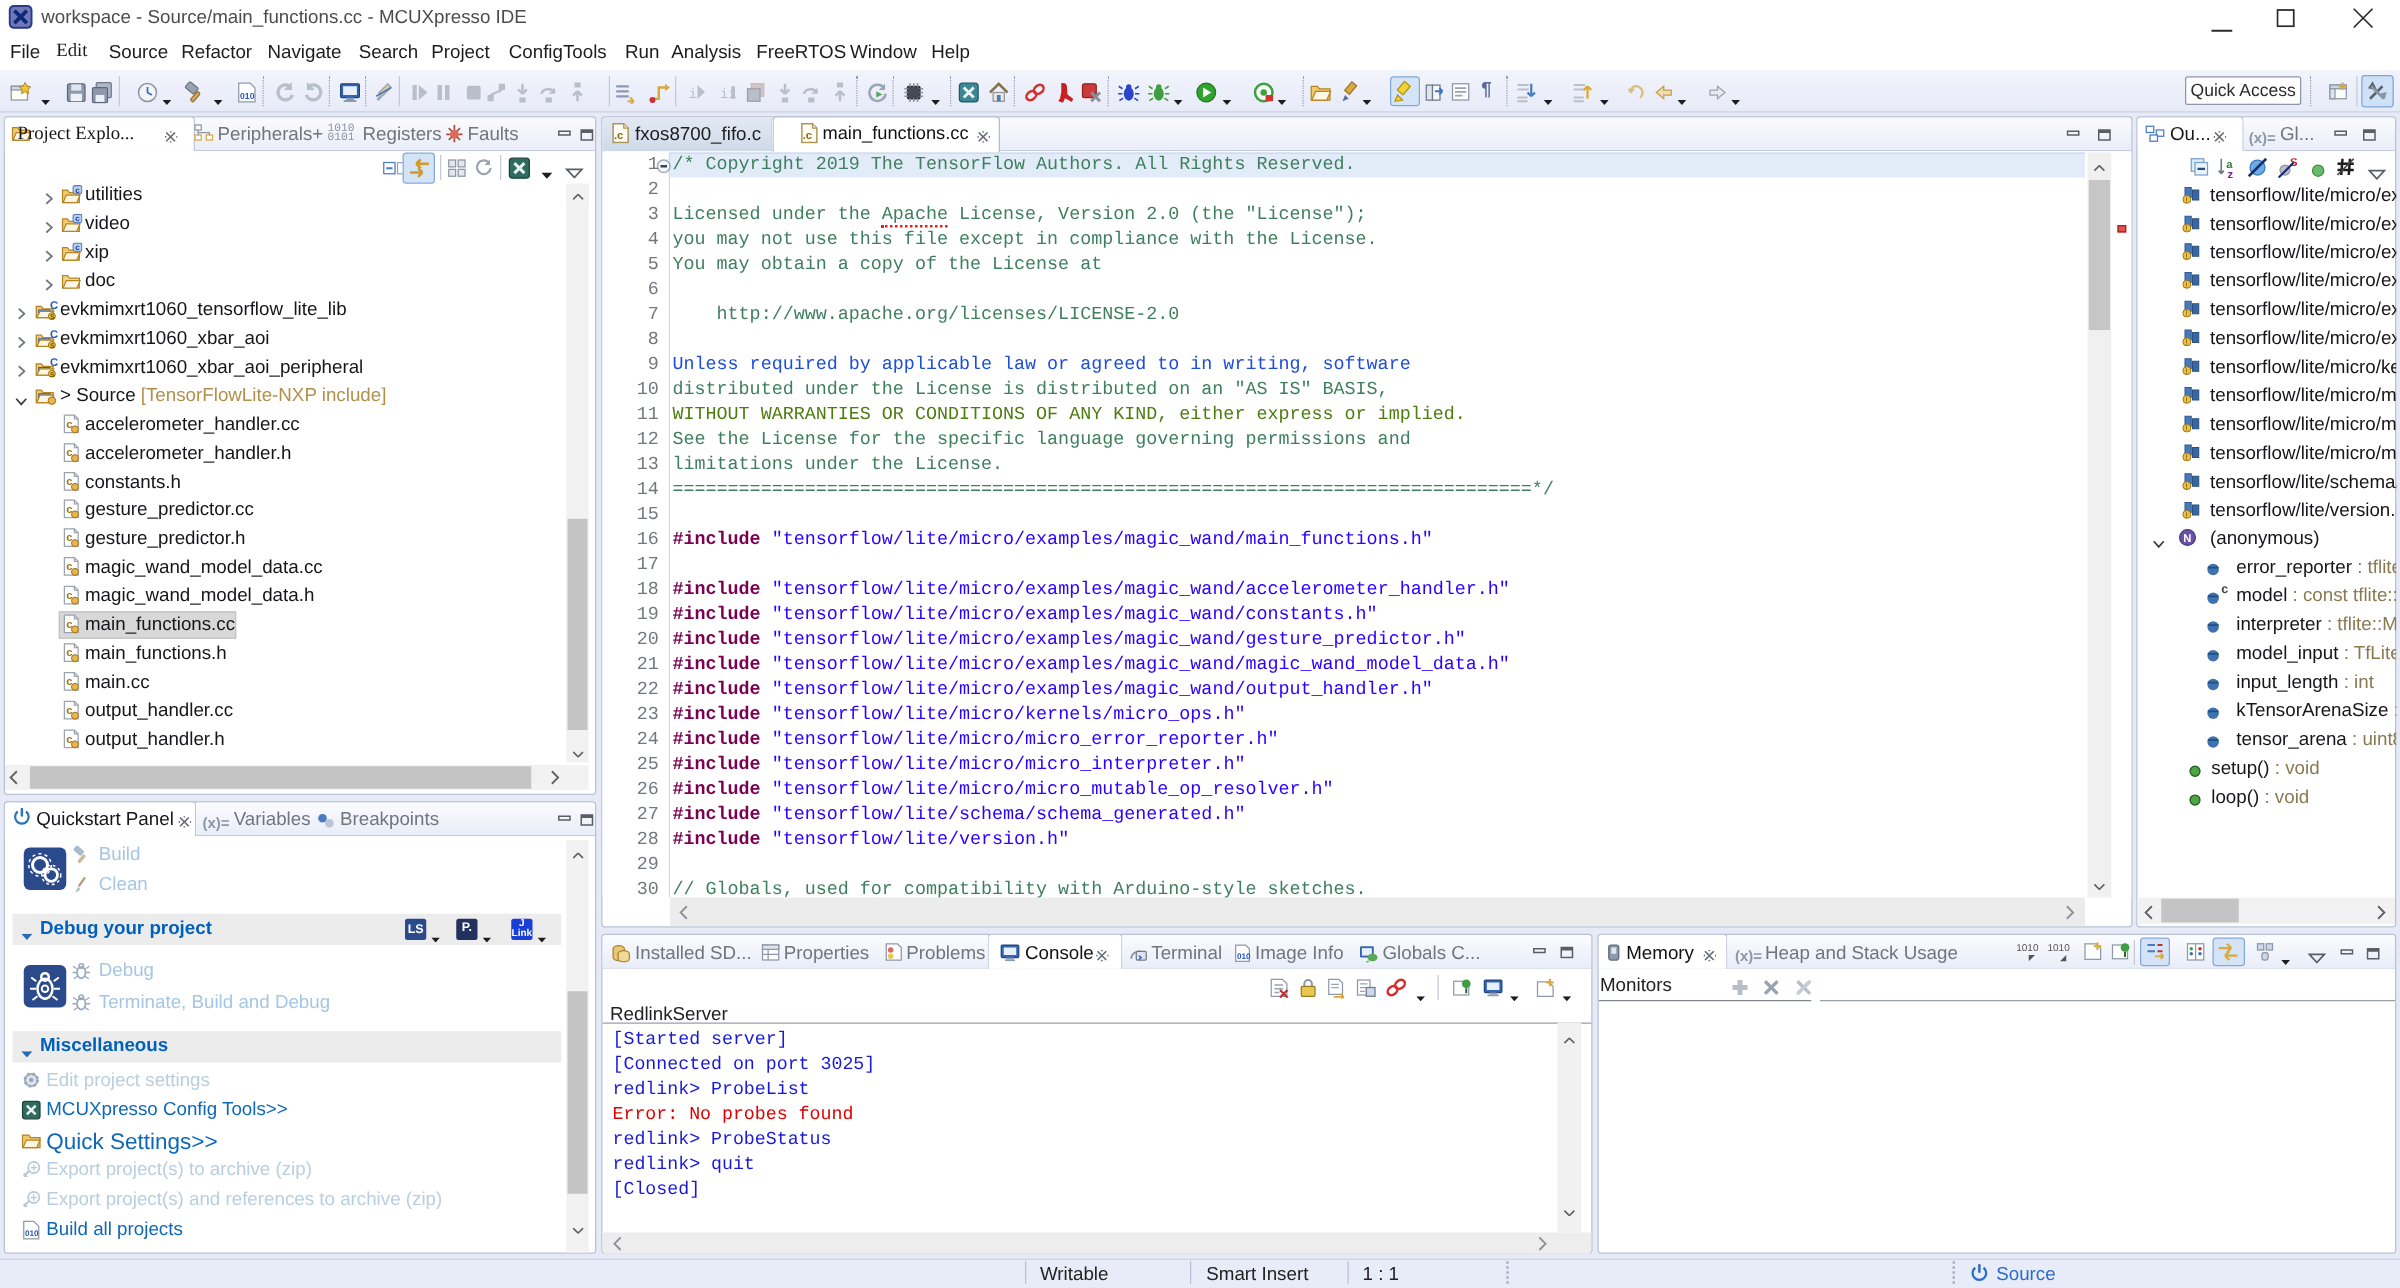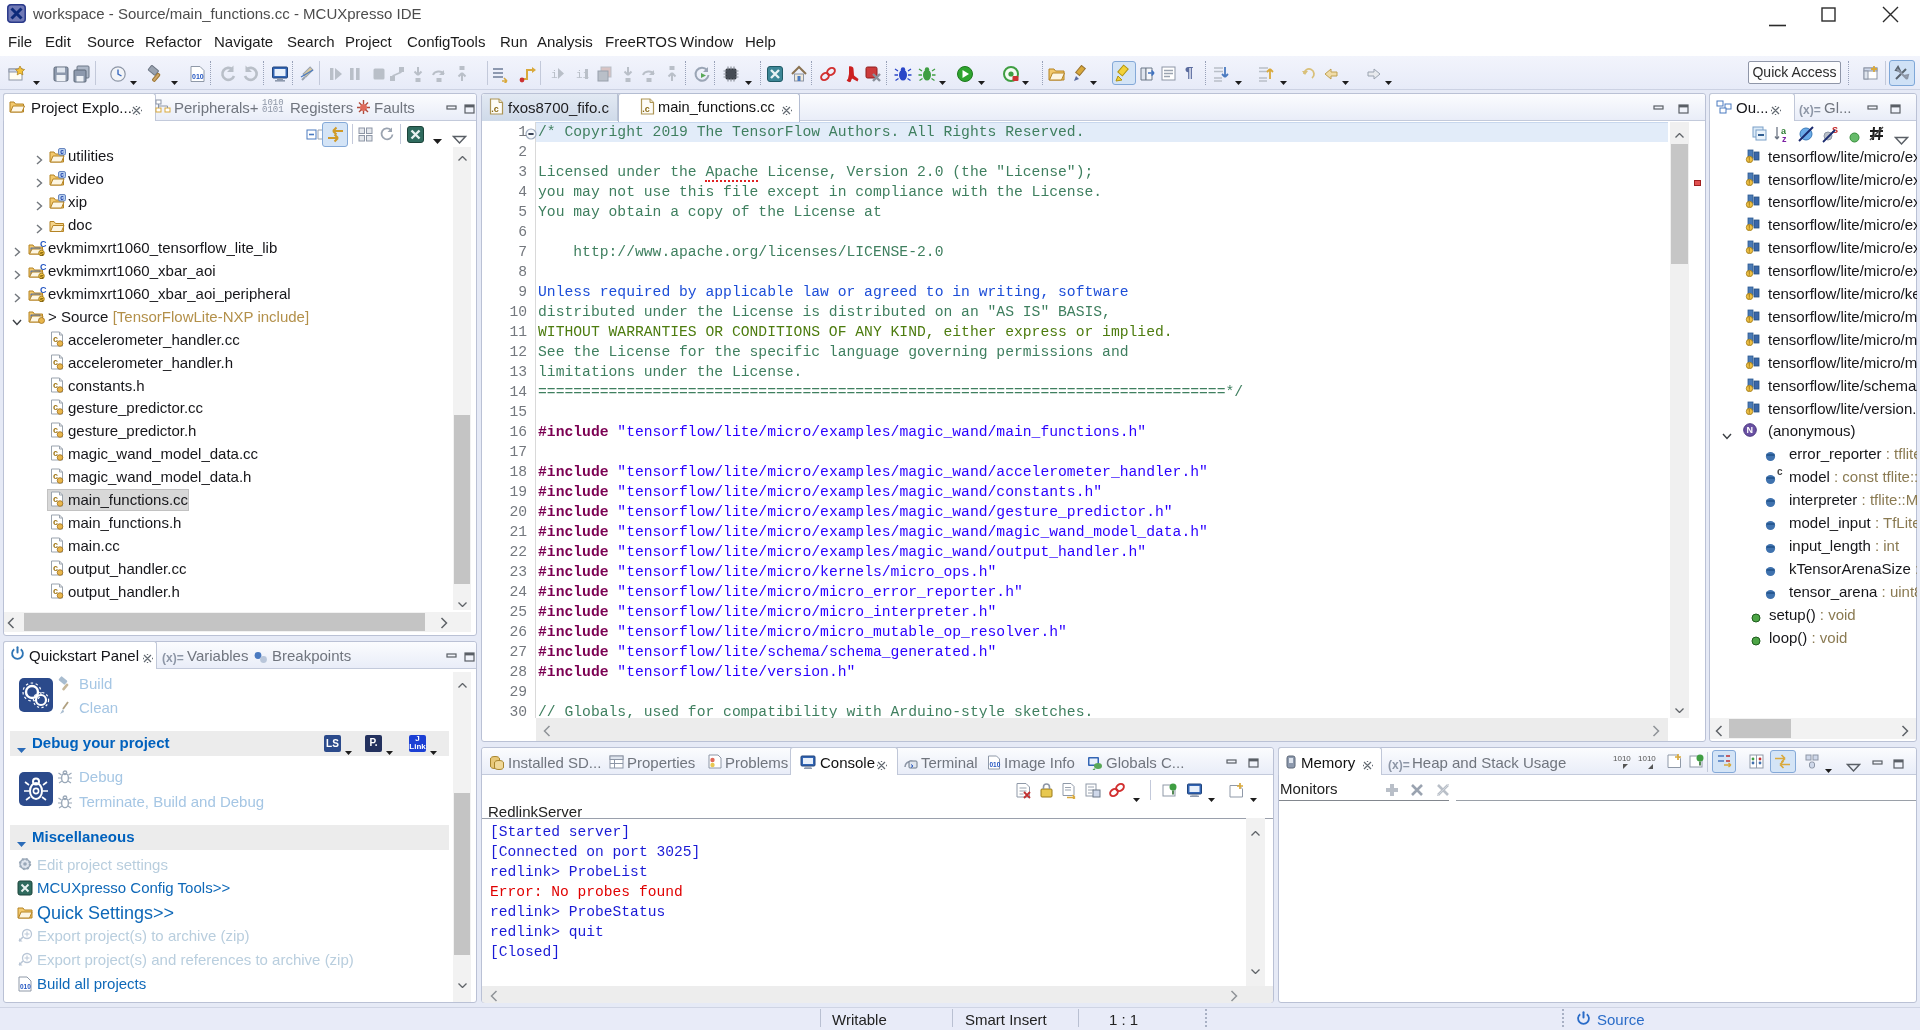--- a/index.html
+++ b/index.html
@@ -10,21 +10,21 @@
       <path d="M0 1.5 h17" stroke="#2b2b2b" stroke-width="1.6"></path>
     </svg></div>
 <div style="position:absolute;left:1821px;top:7px;"><svg width="15" height="15" viewBox="0 0 15 15" xmlns="http://www.w3.org/2000/svg">
       <rect x="1" y="1" width="13" height="13" fill="none" stroke="#2b2b2b" stroke-width="1.4"></rect>
     </svg></div>
 <div style="position:absolute;left:1882px;top:6px;"><svg width="17" height="17" viewBox="0 0 17 17" xmlns="http://www.w3.org/2000/svg">
       <path d="M1 1 L16 16 M16 1 L1 16" stroke="#2b2b2b" stroke-width="1.4"></path>
     </svg></div>
 <div style="position:absolute;left:0;top:28px;width:1920px;height:28px;background:#ffffff;"></div>
 <div style="position:absolute;left:8px;top:33px;font-size:15px;color:#1c1c1c;">File</div>
-<div style="position:absolute;left:45px;top:33px;font-size:15px;color:#1c1c1c;">Edit</div>
+<div style="position:absolute;left:45px;top:33px;font-size:15px;color:#1c1c1c;font-family:Liberation Serif, serif;">Edit</div>
 <div style="position:absolute;left:87px;top:33px;font-size:15px;color:#1c1c1c;">Source</div>
 <div style="position:absolute;left:145px;top:33px;font-size:15px;color:#1c1c1c;">Refactor</div>
 <div style="position:absolute;left:214px;top:33px;font-size:15px;color:#1c1c1c;">Navigate</div>
 <div style="position:absolute;left:287px;top:33px;font-size:15px;color:#1c1c1c;">Search</div>
 <div style="position:absolute;left:345px;top:33px;font-size:15px;color:#1c1c1c;">Project</div>
 <div style="position:absolute;left:407px;top:33px;font-size:15px;color:#1c1c1c;text-align:center;">ConfigTools</div>
 <div style="position:absolute;left:500px;top:33px;font-size:15px;color:#1c1c1c;">Run</div>
 <div style="position:absolute;left:537px;top:33px;font-size:15px;color:#1c1c1c;">Analysis</div>
 <div style="position:absolute;left:605px;top:33px;font-size:15px;color:#1c1c1c;">FreeRTOS</div>
 <div style="position:absolute;left:680px;top:33px;font-size:15px;color:#1c1c1c;">Window</div>
@@ -305,21 +305,21 @@
 <div style="position:absolute;left:4px;top:642px;width:472px;height:27px;background:linear-gradient(#fbfcfe,#e9edf8);border-radius:3px 3px 0 0;border-bottom:1px solid #c3cadb;"></div>
 <div style="position:absolute;left:482px;top:94px;width:1223px;height:27px;background:linear-gradient(#fbfcfe,#e9edf8);border-radius:3px 3px 0 0;border-bottom:1px solid #c3cadb;"></div>
 <div style="position:absolute;left:1710px;top:94px;width:206px;height:27px;background:linear-gradient(#fbfcfe,#e9edf8);border-radius:3px 3px 0 0;border-bottom:1px solid #c3cadb;"></div>
 <div style="position:absolute;left:482px;top:748px;width:791px;height:27px;background:linear-gradient(#fbfcfe,#e9edf8);border-radius:3px 3px 0 0;border-bottom:1px solid #c3cadb;"></div>
 <div style="position:absolute;left:1279px;top:748px;width:637px;height:27px;background:linear-gradient(#fbfcfe,#e9edf8);border-radius:3px 3px 0 0;border-bottom:1px solid #c3cadb;"></div>
 <div style="position:absolute;left:3px;top:93px;width:153px;height:28px;background:#ffffff;border:1px solid #c0c7d8;border-bottom:none;border-radius:3px 3px 0 0;"></div>
 <div style="position:absolute;left:9px;top:99px;"><svg width="16" height="14" viewBox="0 0 16 14" xmlns="http://www.w3.org/2000/svg">
       <path d="M1 3 h4 l1.5 2 h8 v8 h-13.5 z" fill="#f3c96d" stroke="#b58425" stroke-width="1"></path>
       <path d="M1.5 13 L4 7 h11.5 l-2.5 6 z" fill="#fff8e8" stroke="#b58425" stroke-width="1"></path>
     </svg></div>
-<div style="position:absolute;left:31px;top:99px;font-size:15px;color:#16161a;">Project Explo...</div>
+<div style="position:absolute;left:14px;top:99px;font-size:15px;color:#16161a;font-family:Liberation Serif, serif;">Project Explo...</div>
 <div style="position:absolute;left:131px;top:102px;"><svg width="11" height="11" viewBox="0 0 11 11" xmlns="http://www.w3.org/2000/svg">
       <path d="M2 2 L9 9 M9 2 L2 9 M2 5.5 h-1 M10 5.5 h1 M5.5 2 v-1 M5.5 9 v1" stroke="#636a72" stroke-width="1.3"></path>
     </svg></div>
 <div style="position:absolute;left:155px;top:99px;"><svg width="16" height="14" viewBox="0 0 16 14" xmlns="http://www.w3.org/2000/svg">
       <rect x="1" y="1" width="5" height="4" fill="#fff" stroke="#8d96a6"></rect>
       <rect x="1" y="9" width="5" height="4" fill="#fff" stroke="#d9a93c"></rect>
       <rect x="10" y="9" width="5" height="4" fill="#fff" stroke="#d9a93c"></rect>
       <path d="M3.5 5 v2 h9 v2 M3.5 7 v2" stroke="#8d96a6" fill="none"></path>
     </svg></div>
 <div style="position:absolute;left:174px;top:99px;font-size:15px;color:#70757e;">Peripherals+</div>
@@ -1181,19 +1181,19 @@
       <path d="M1 13 L13 1" stroke="#d0d5dc" stroke-width="1"></path>
     </svg></div>
 <div style="position:absolute;left:1279px;top:800px;width:170px;height:0;border-top:1px solid #82878e;"></div>
 <div style="position:absolute;left:1456px;top:800px;width:460px;height:0;border-top:1px solid #9aa0a8;"></div>
 <div style="position:absolute;left:0;top:1007px;width:1920px;height:23px;background:#e8ebf8;border-top:1px solid #cfd4e4;"></div>
 <div style="position:absolute;left:820px;top:1009px;width:0;height:18px;border-left:1px solid #b9c0d2;"></div>
 <div style="position:absolute;left:832px;top:1011px;font-size:15px;color:#222;">Writable</div>
 <div style="position:absolute;left:952px;top:1009px;width:0;height:18px;border-left:1px solid #b9c0d2;"></div>
 <div style="position:absolute;left:965px;top:1011px;font-size:15px;color:#222;">Smart Insert</div>
 <div style="position:absolute;left:1078px;top:1009px;width:0;height:18px;border-left:1px solid #b9c0d2;"></div>
-<div style="position:absolute;left:1090px;top:1011px;font-size:15px;color:#222;margin-left:19px;">1 : 1</div>
+<div style="position:absolute;left:1090px;top:1011px;font-size:15px;color:#222;">1 : 1</div>
 <div style="position:absolute;left:1205px;top:1009px;width:4px;height:18px;border-left:2px dotted #a8b0c4;"></div>
 <div style="position:absolute;left:1562px;top:1009px;width:4px;height:18px;border-left:2px dotted #a8b0c4;"></div>
 <div style="position:absolute;left:1576px;top:1011px;"><svg width="15" height="15" viewBox="0 0 15 15" xmlns="http://www.w3.org/2000/svg">
       <path d="M7.5 1.2 v5.2" stroke="#2a6cc8" stroke-width="2" stroke-linecap="round"></path>
       <path d="M4.2 3.2 a5.4 5.4 0 1 0 6.6 0" fill="none" stroke="#2a6cc8" stroke-width="1.8"></path>
     </svg></div>
 <div style="position:absolute;left:1597px;top:1011px;font-size:15px;color:#2a6cc8;">Source</div>
 </body></html>

